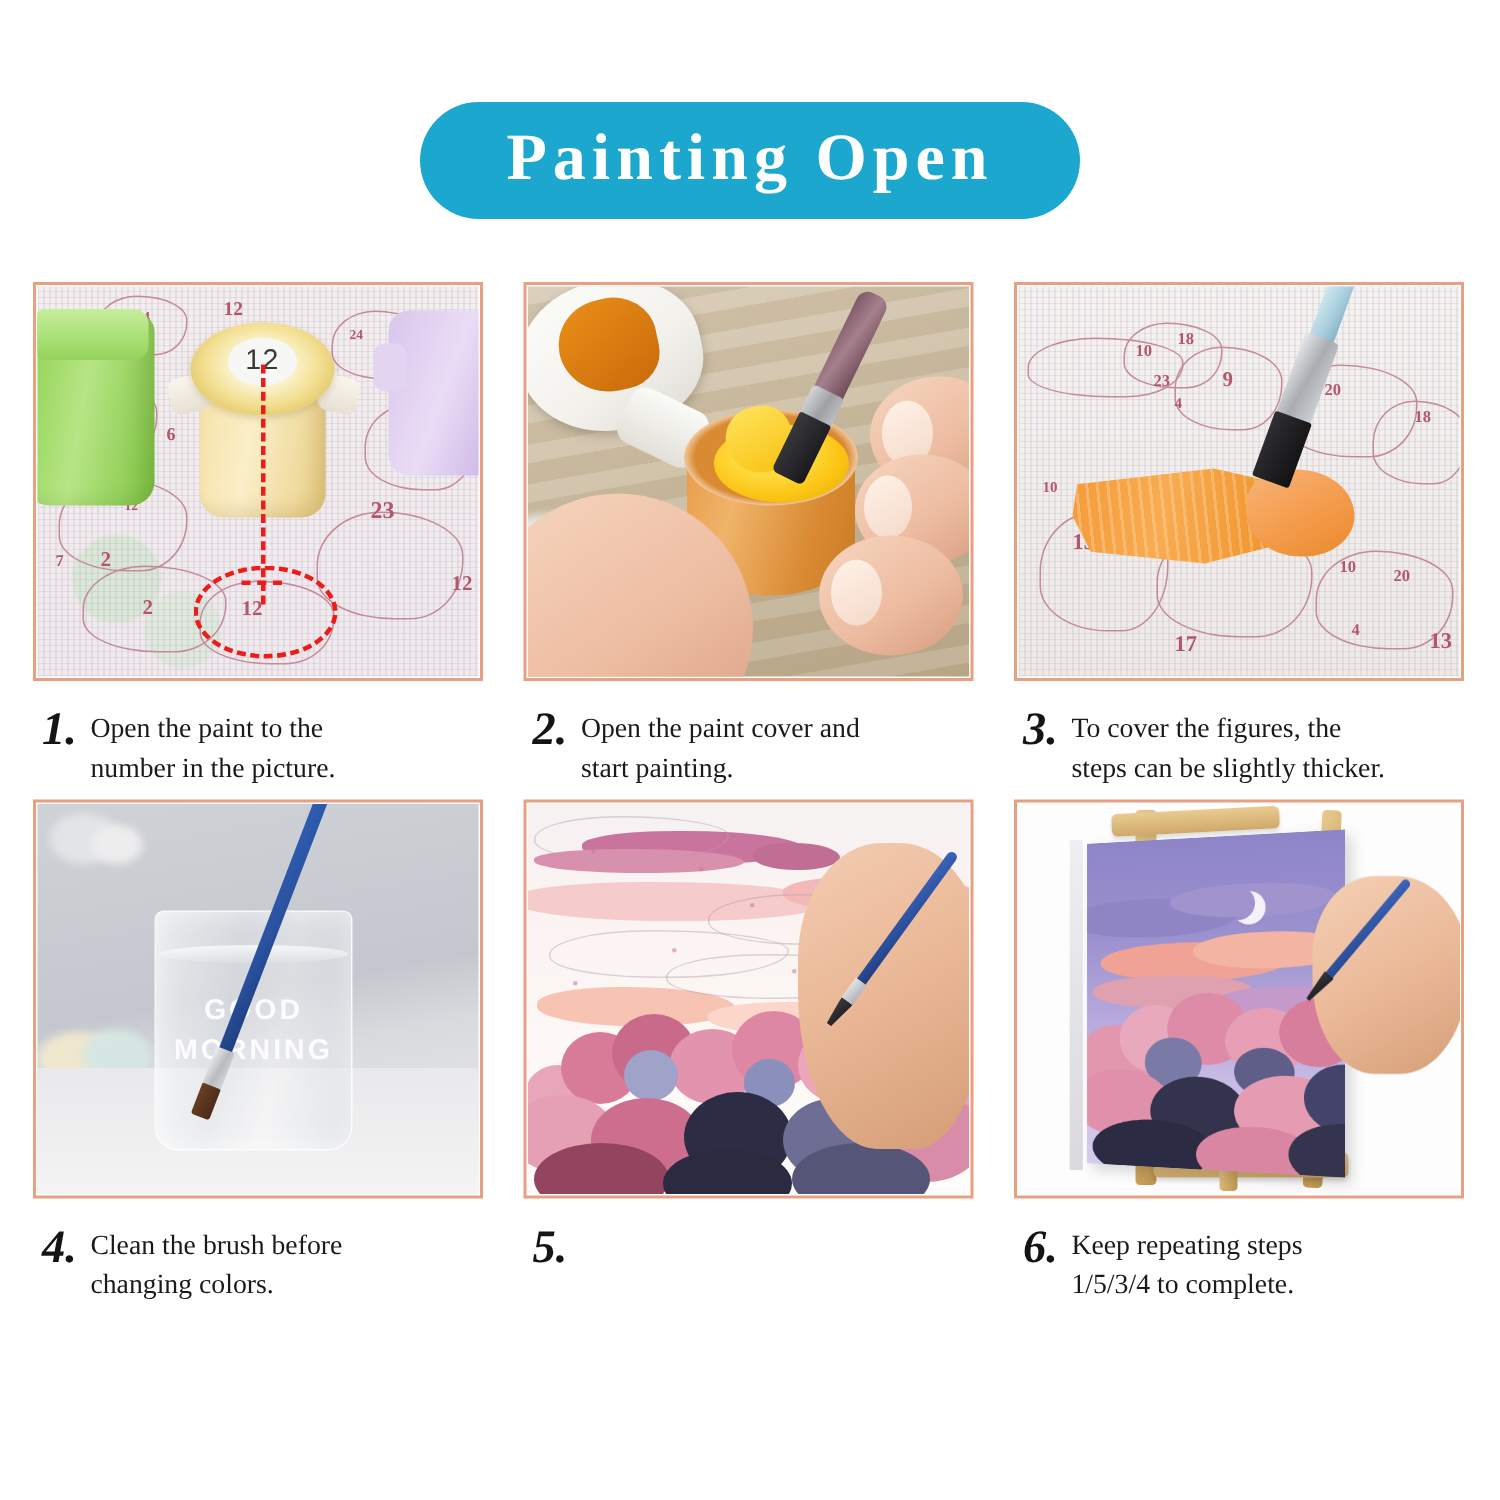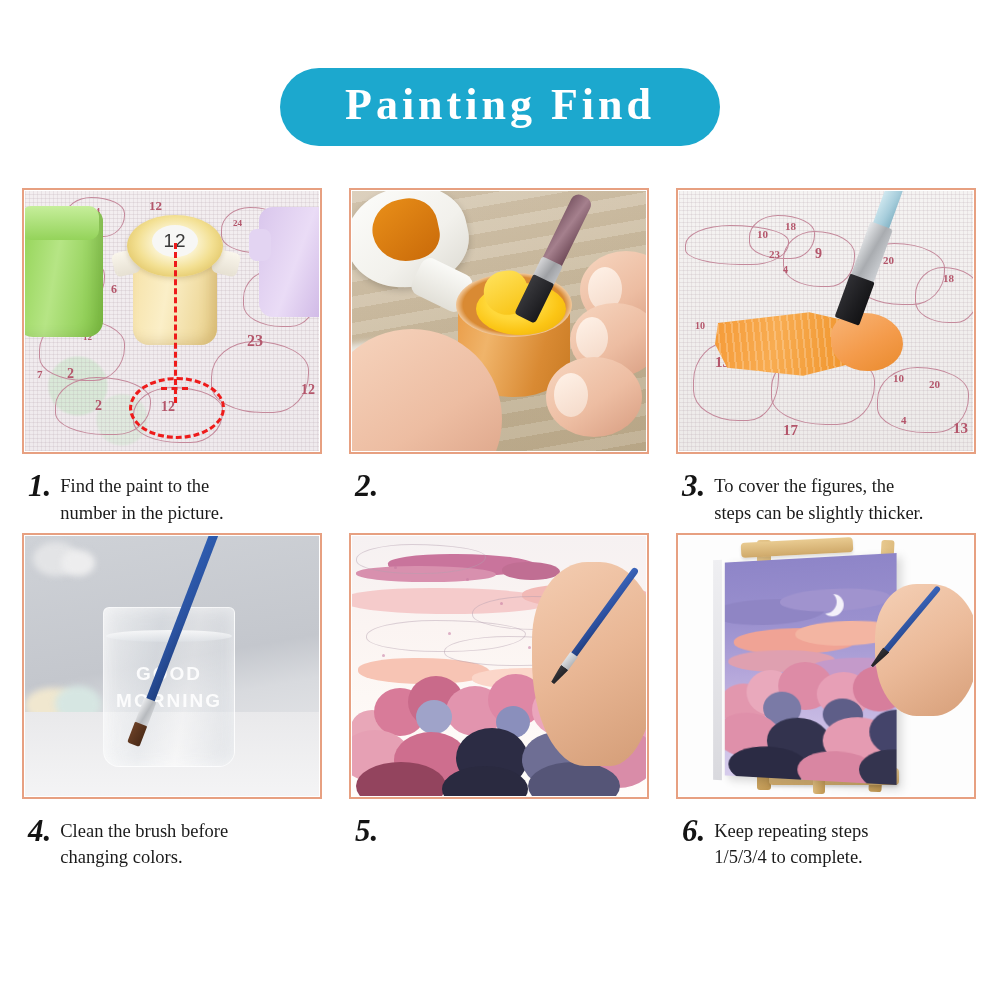--- a/index.html
+++ b/index.html
@@ -431,21 +431,21 @@
     clip-path: polygon(0 0, 100% 0, 60% 100%, 28% 100%);
   }
 </style>
 </head>
 <body>
 
 <div id="page">
 
   <div class="title-wrap">
     <div class="title-pill">
-      <div class="title-text">Painting Find</div>
+      <div class="title-text">Painting Open</div>
     </div>
   </div>
 
   <div class="grid">
 
     <div class="cell">
       <div class="frame">
         <div class="photo p1">
           <div class="canvas-tex"></div>
 
@@ -487,21 +487,21 @@
           </div>
 
           <div class="dash-line"></div>
           <div class="dash-cross"></div>
           <div class="dash-ellipse"></div>
           <div class="circled-num">12</div>
         </div>
       </div>
       <div class="caption">
         <div class="step-num">1.</div>
-        <div class="caption-text">Find the paint to the
+        <div class="caption-text">Open the paint to the
 number in the picture.</div>
       </div>
     </div>
 
     <div class="cell">
       <div class="frame">
         <div class="photo p2">
           <div class="wood"></div>
 
           <div class="blur-obj" style="left:-16px; top:150px; width:118px; height:20px; background:#E8E6E0;"></div>
@@ -530,20 +530,22 @@
           <div class="finger f-b">
             <div class="nail" style="left:6px; top:14px; width:32px; height:42px;"></div>
           </div>
           <div class="finger f-c">
             <div class="nail" style="left:8px; top:16px; width:34px; height:44px;"></div>
           </div>
         </div>
       </div>
       <div class="caption">
         <div class="step-num">2.</div>
+        <div class="caption-text">Open the paint cover and
+start painting.</div>
       </div>
     </div>
 
     <div class="cell">
       <div class="frame">
         <div class="photo p3">
           <div class="canvas-tex"></div>
 
           <div class="blob" style="left:6px;   top:34px;  width:104px; height:40px;"></div>
           <div class="blob" style="left:70px;  top:24px;  width:66px;  height:44px;"></div>

